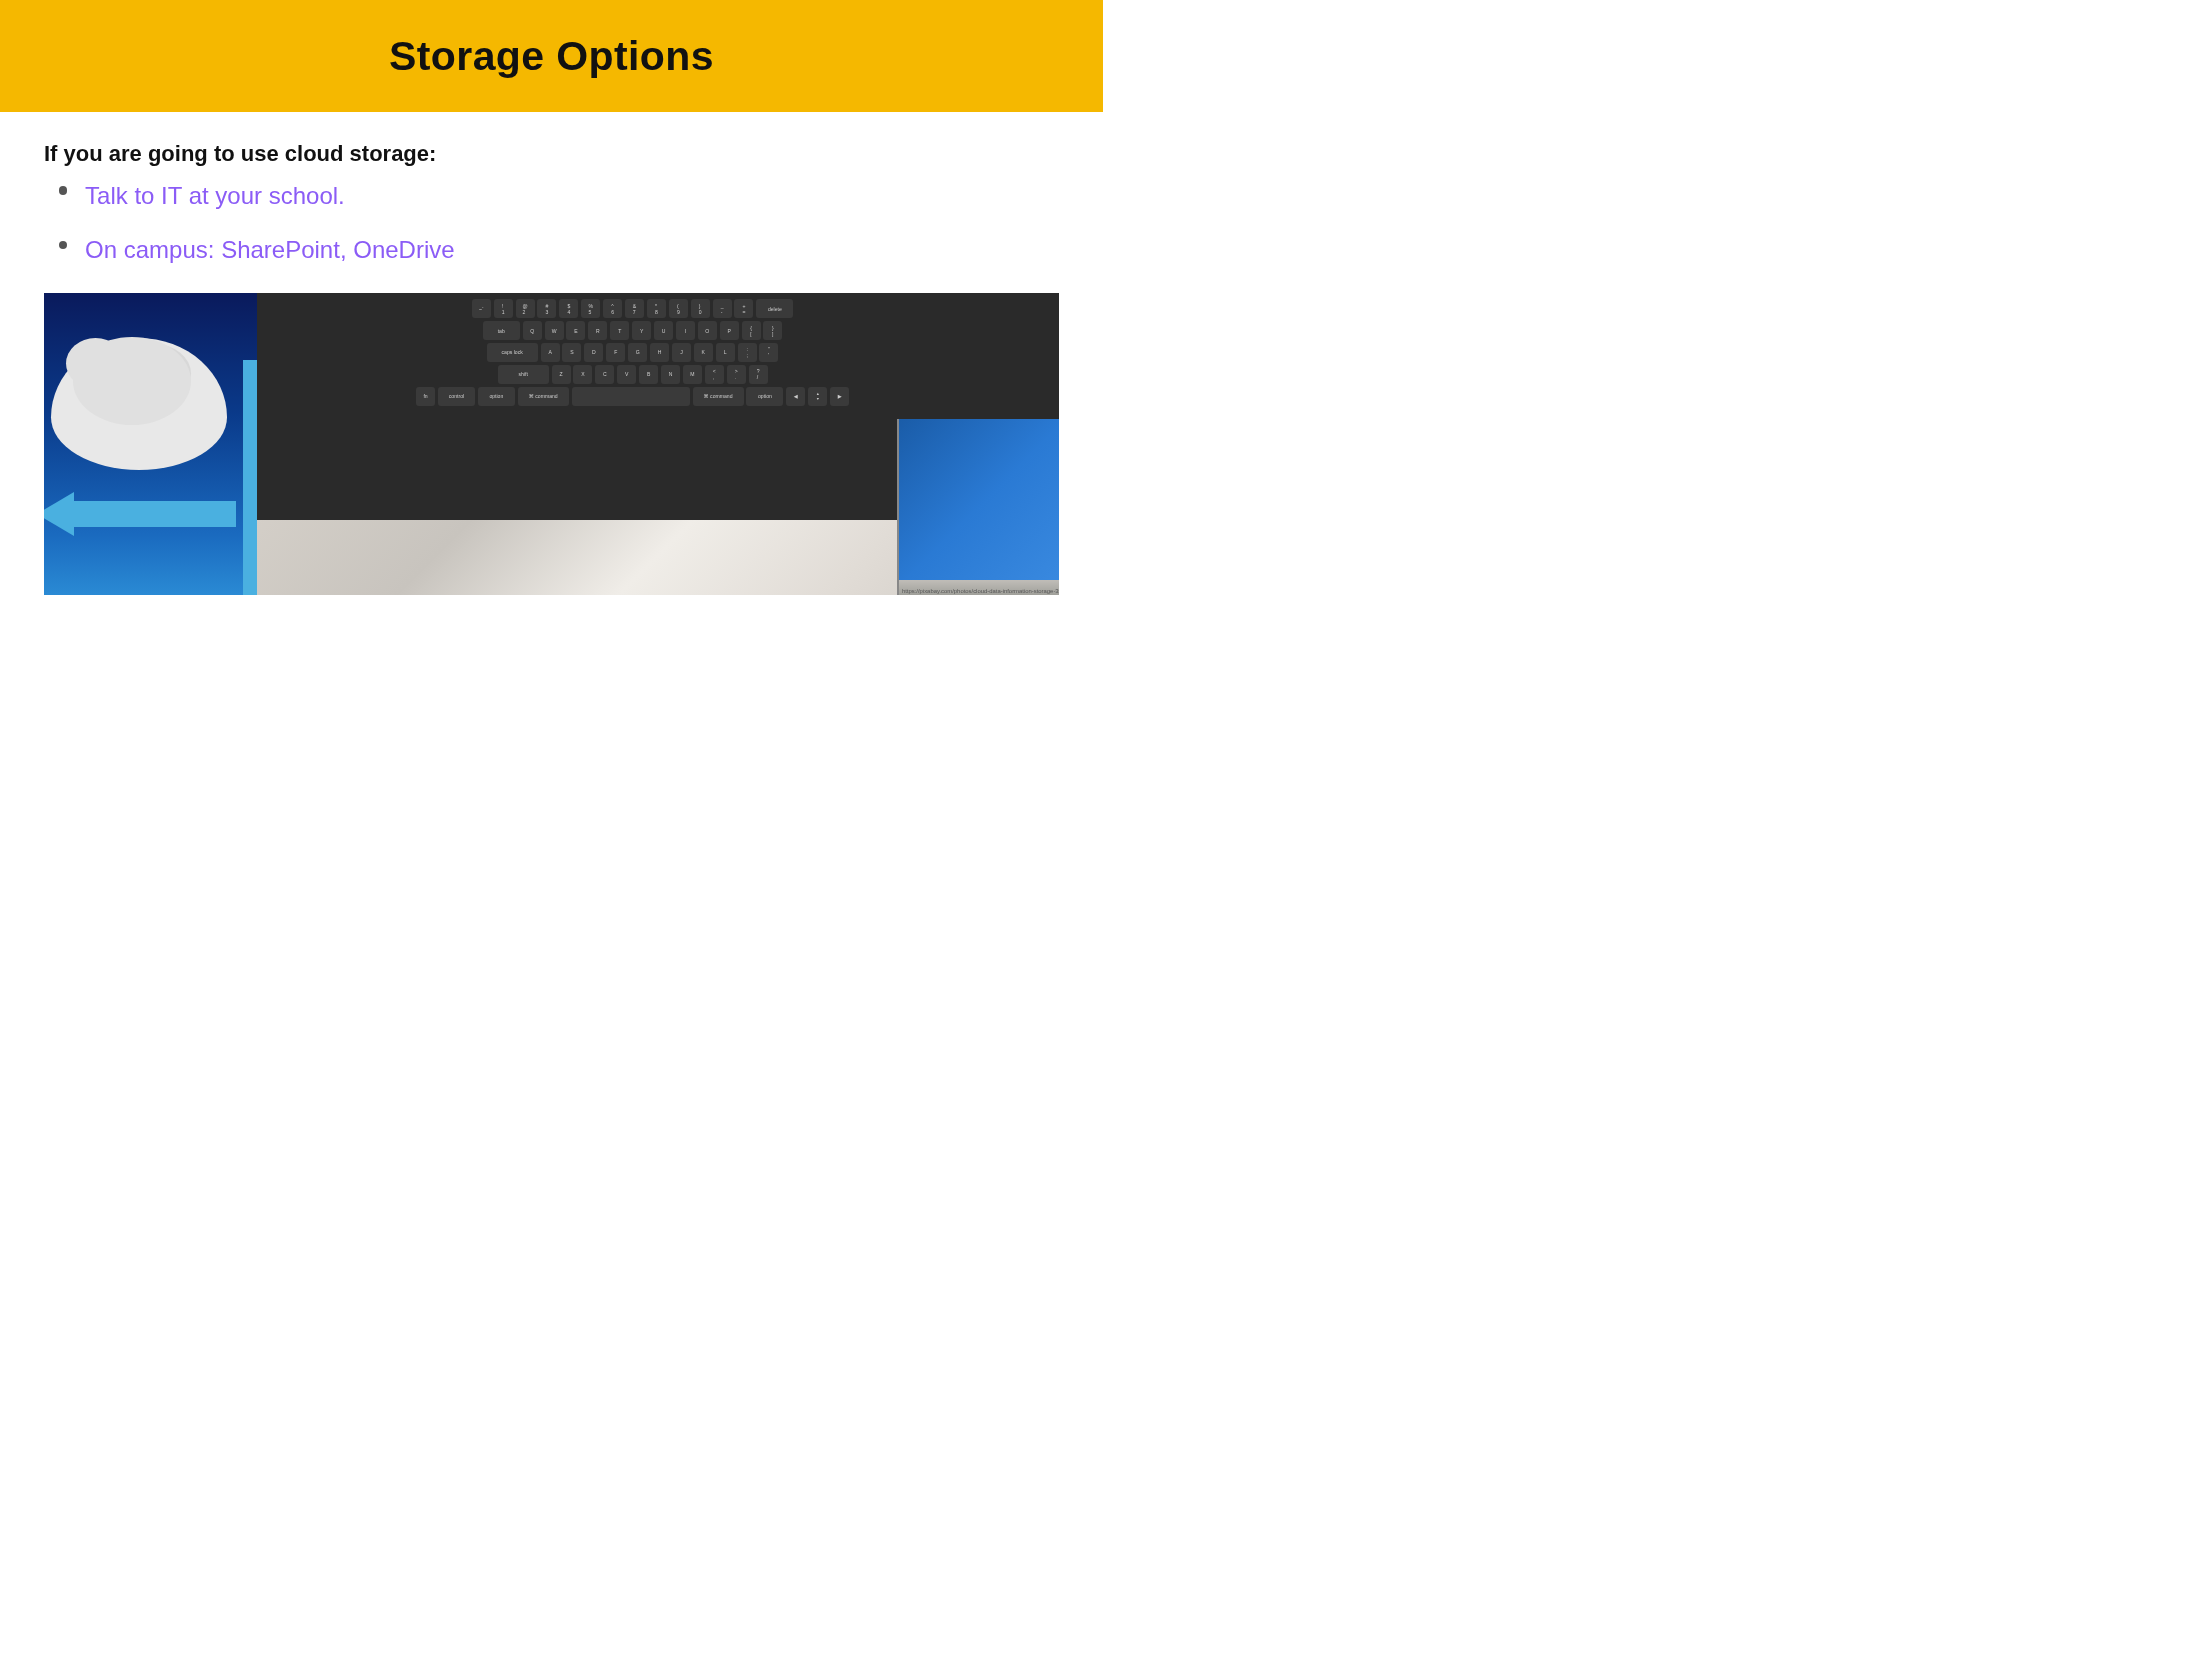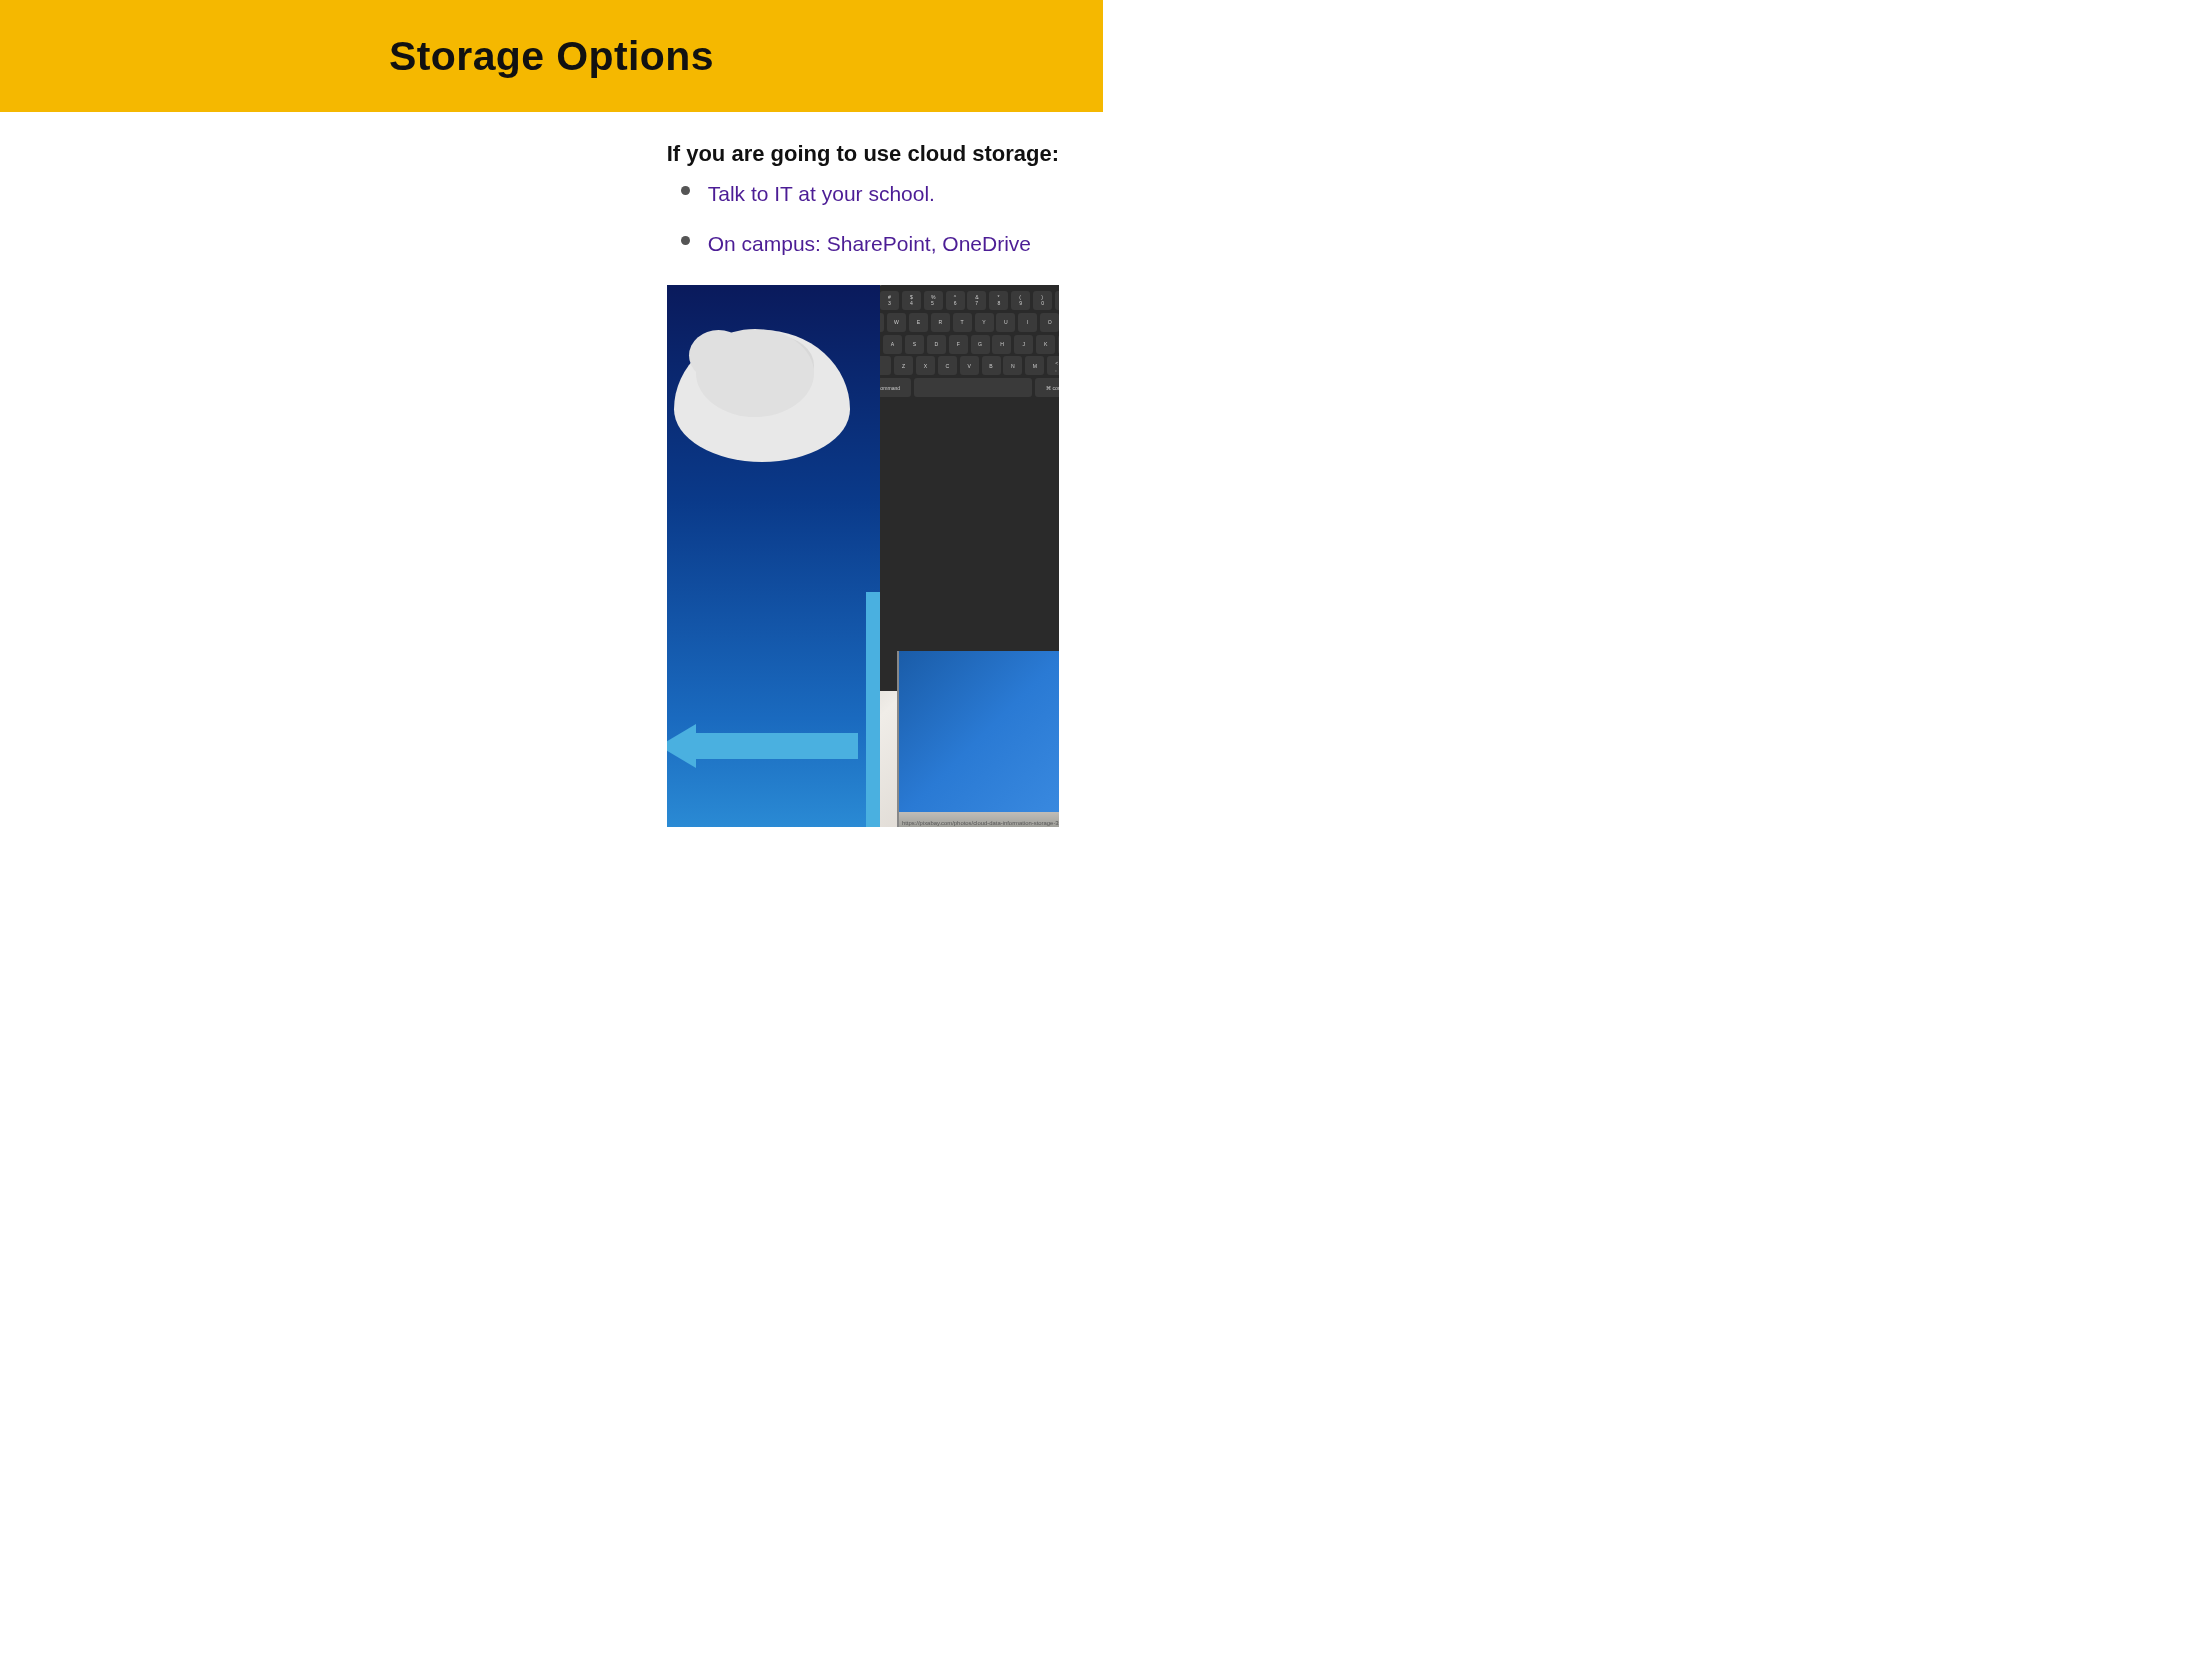--- a/index.html
+++ b/index.html
@@ -11,25 +11,24 @@
     body {
       width: 1103px;
       height: 827px;
       font-family: Arial, sans-serif;
       background: #ffffff;
       overflow: hidden;
     }
 
     .slide {
       width: 1103px;
-      height: 827px;
+      height: 595px;
       display: flex;
       flex-direction: column;
       background: #ffffff;
-      align-items: flex-end;
     }
 
     .header {
       background-color: #F5B800;
       width: 100%;
       padding: 28px 14.7px 28px 14.7px;
       display: flex;
       align-items: center;
       justify-content: center;
       min-height: 112px;
@@ -59,22 +58,22 @@
 
     .bullet-list {
       list-style: none;
       padding: 0;
       margin: 0 0 0 14.7px;
     }
 
     .bullet-list li {
       display: flex;
       align-items: flex-start;
-      font-size: 21px;
-      color: #4c1d95;
+      font-size: 24px;
+      color: #8b5cf6;
       margin-bottom: 20.6px;
       line-height: 1.4;
     }
 
     .bullet-dot {
       display: inline-block;
       width: 8.8px;
       height: 8.8px;
       border-radius: 50%;
       background: #555555;

